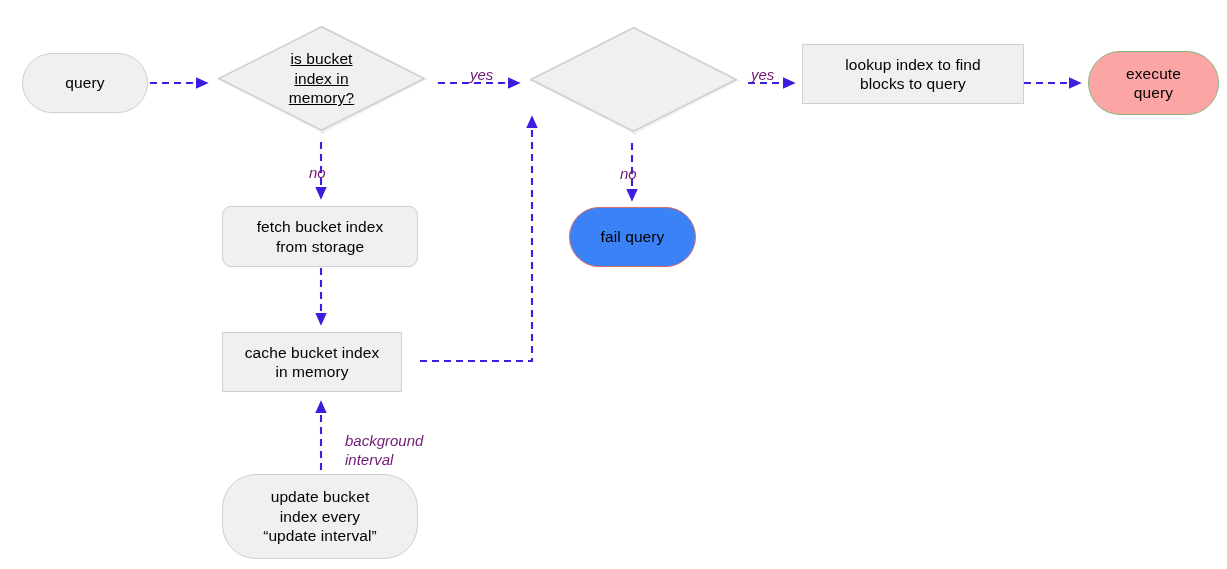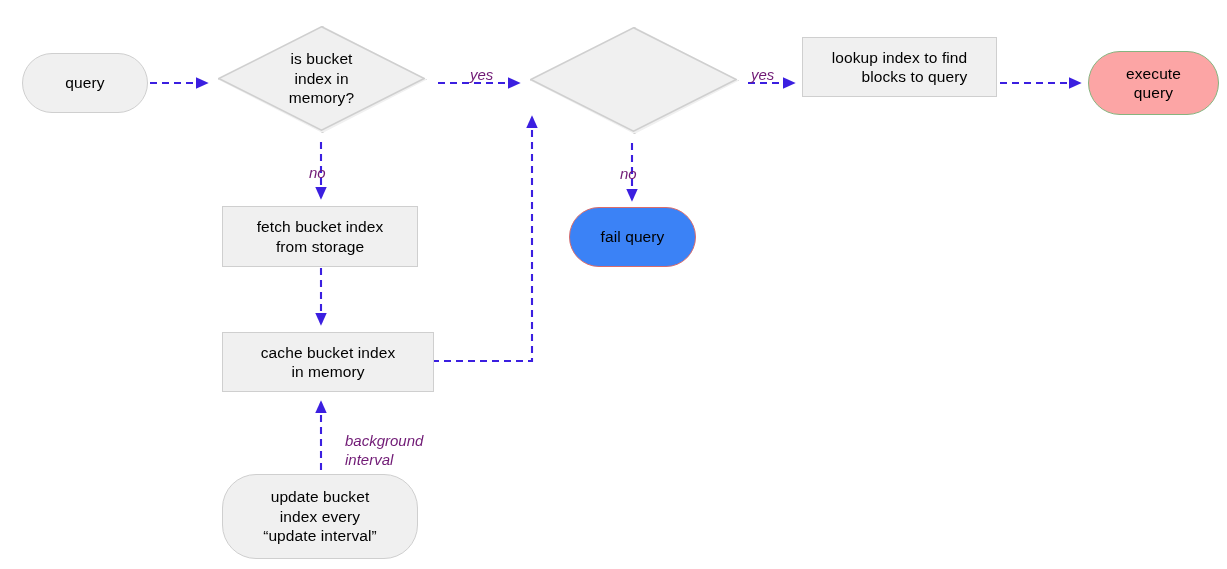--- a/index.html
+++ b/index.html
@@ -80,20 +80,21 @@
     position: absolute;
     left: 0;
     top: 0;
     width: 100%;
     height: 100%;
     z-index: 1;
   }
   .diamond-label {
     position: relative;
     z-index: 2;
+    text-decoration: underline;
   }
   .edge-label {
     position: absolute;
     font-size: 15px;
     font-style: italic;
     color: #701a75;
     white-space: pre-line;
     line-height: 1.3;
     z-index: 3;
   }
@@ -161,40 +162,40 @@
 memory?</span>
   </div>
 
   <div class="node node-diamond" style="left:530px; top:27px; width:207px; height:105px;">
     <div class="diamond-shape"></div>
     <svg class="diamond-outline" viewBox="0 0 207 105" preserveAspectRatio="none">
       <polygon points="103.5,0.8 206.2,52.5 103.5,104.2 0.8,52.5" fill="none" stroke="#cfcfcf" stroke-width="1.6"></polygon>
     </svg>
   </div>
 
-  <div class="node node-rect" style="left:802px; top:37px; width:195px; height:60px;text-align:right;">
+  <div class="node node-rect" style="left:802px; top:44px; width:222px; height:60px;">
     <span>lookup index to find
 blocks to query</span>
   </div>
 
   <div class="node node-round-green" style="left:1088px; top:51px; width:131px; height:64px;">
     <span>execute
 query</span>
   </div>
 
   <div class="node node-round-red" style="left:569px; top:207px; width:127px; height:60px;">
     <span>fail query</span>
   </div>
 
-  <div class="node node-rect" style="left:222px; top:206px; width:196px; height:61px;">
+  <div class="node node-rect" style="left:222px; top:206px; width:196px; height:61px;border-radius:9px;">
     <span>fetch bucket index
 from storage</span>
   </div>
 
-  <div class="node node-rect" style="left:222px; top:332px; width:212px; height:60px;">
+  <div class="node node-rect" style="left:222px; top:332px; width:180px; height:60px;">
     <span>cache bucket index
 in memory</span>
   </div>
 
   <div class="node node-round" style="left:222px; top:474px; width:196px; height:85px;">
     <span>update bucket
 index every
 “update interval”</span>
   </div>
 

